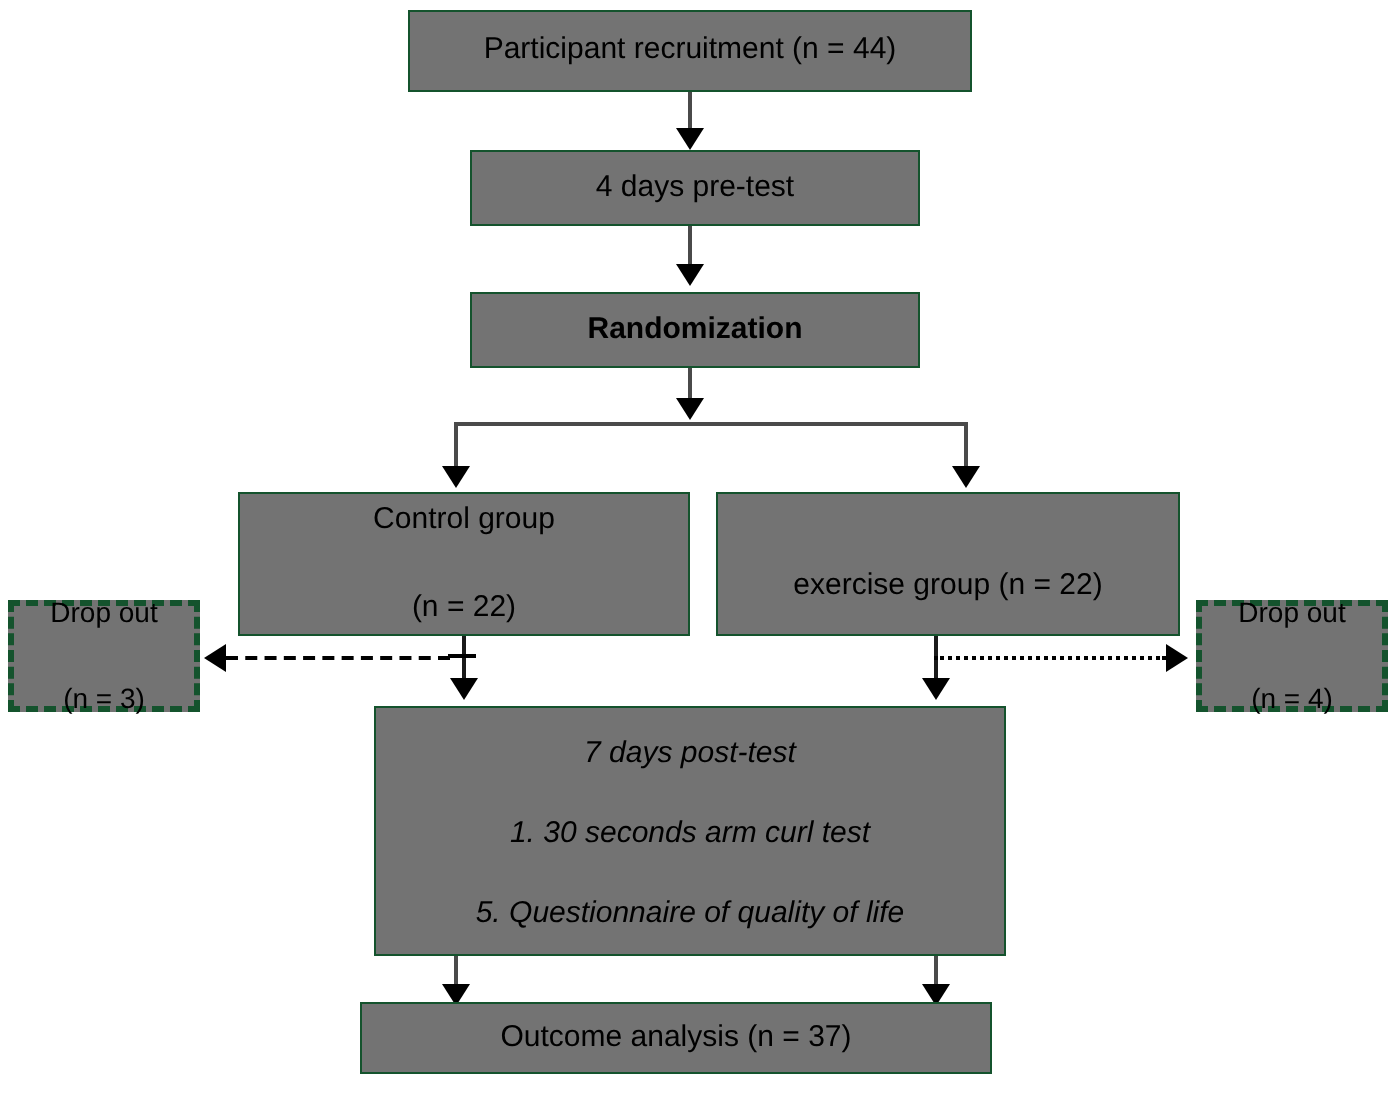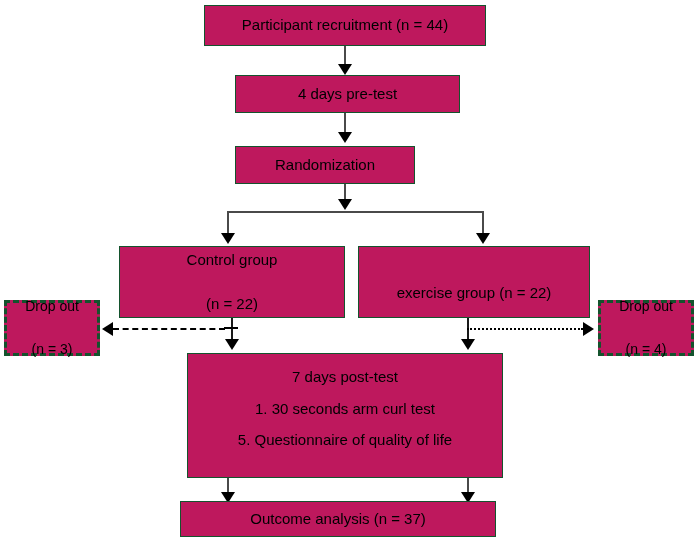--- a/index.html
+++ b/index.html
@@ -11,40 +11,40 @@
     position: relative;
     width: 700px;
     height: 549px;
     background: #ffffff;
     font-family: "Liberation Sans", sans-serif;
     overflow: hidden;
   }
   .node {
     position: absolute;
     box-sizing: border-box;
-    background: #be185d;
+    background: #737373;
     border: 1px solid #14532d;
     display: flex;
     flex-direction: column;
     align-items: center;
     justify-content: center;
     text-align: center;
     color: #000000;
     font-size: 15px;
     line-height: 1.5;
     z-index: 3;
   }
   .node.thin { border-width: 1px; }
   .node.dashed {
     border-style: dashed;
     border-width: 3px;
   }
   .node .line { display: block; white-space: nowrap; }
   .node .line.gap { margin-top: 22px; }
-  .node.list { justify-content: flex-start; padding-top: 12px; }
+  .node.list { justify-content: space-between; padding-top: 12px; font-style: italic; }
   .node.list .line { margin-bottom: 9px; }
 
   
   .vline {
     position: absolute;
     width: 2px;
     background: #4a4a4a;
     z-index: 1;
   }
   .vline.dark { background: #1a1a1a; }
@@ -111,21 +111,21 @@
   <div class="vline" style="left:344px; top:46px; height:20px;"></div>
   <div class="arrow-down" style="left:338px; top:64px;"></div>
 
   <div class="node" style="left:235px; top:75px; width:225px; height:38px;">
     <span class="line">4 days pre-test</span>
   </div>
 
   <div class="vline" style="left:344px; top:113px; height:20px;"></div>
   <div class="arrow-down" style="left:338px; top:132px;"></div>
 
-  <div class="node" style="left:235px; top:146px; width:180px; height:38px;">
+  <div class="node" style="left:235px; top:146px; width:225px; height:38px;font-weight:bold;">
     <span class="line">Randomization</span>
   </div>
 
   <div class="vline" style="left:344px; top:184px; height:17px;"></div>
   <div class="arrow-down" style="left:338px; top:199px;"></div>
 
   <div class="hline" style="left:227px; top:211px; width:257px;"></div>
   <div class="vline" style="left:227px; top:211px; height:24px;"></div>
   <div class="arrow-down" style="left:221px; top:233px;"></div>
   <div class="vline" style="left:482px; top:211px; height:24px;"></div>

